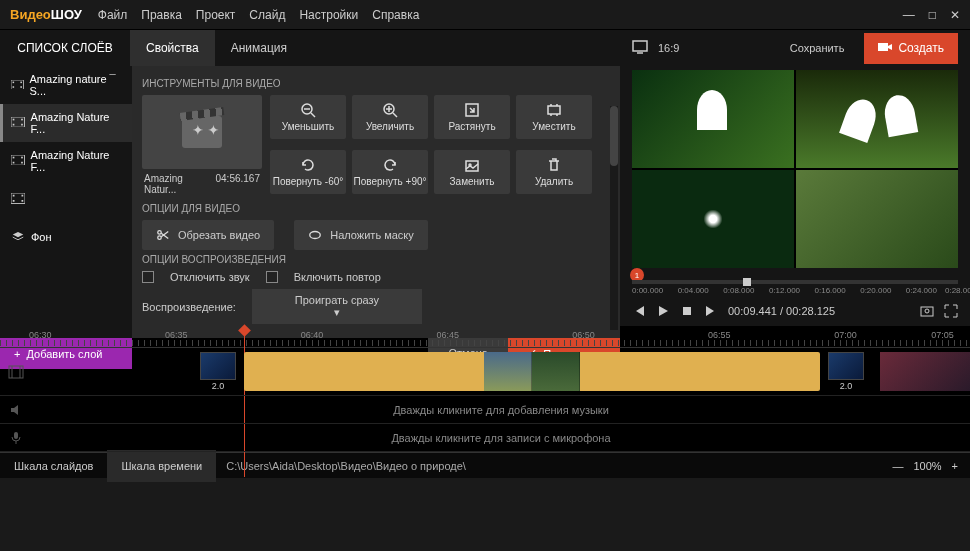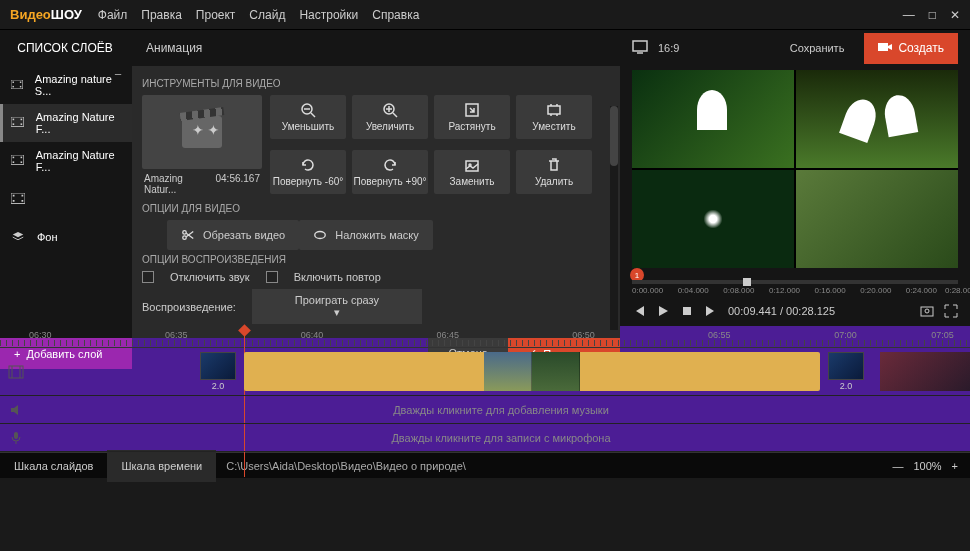--- a/index.html
+++ b/index.html
@@ -12,36 +12,36 @@
 .winbtns { margin-left:auto; display:flex; gap:14px; color:#ccc; font-size:12px; }
 .winbtns span { cursor:pointer; }
 .main { display:flex; height:296px; }
 .left { width:620px; display:flex; flex-direction:column; background:#1e1e1e; }
 .layers-hdr { display:flex; height:36px; align-items:center; background:#151515; }
 .layers-title { width:130px; text-align:center; color:#fff; font-size:12px; }
 .tab { padding:0 16px; height:36px; display:flex; align-items:center; font-size:12px; cursor:pointer; }
 .tab.active { background:#2f2f2f; color:#fff; }
 .body2 { display:flex; flex:1; }
 .layerlist { width:132px; background:#151515; }
-.layer-item { height:38px; display:flex; align-items:center; gap:12px; padding:0 8px; color:#fff; font-size:11px; border-left:3px solid transparent; cursor:pointer; }
+.layer-item { height:38px; display:flex; align-items:center; gap:6px; padding:0 8px; color:#fff; font-size:11px; border-left:3px solid transparent; cursor:pointer; }
 .layer-item.active { background:#2b2b2b; border-left-color:#888; }
 .layer-icon { width:14px; height:12px; display:inline-block; }
 .props { flex:1; background:#2a2a2a; padding:8px 10px; position:relative; }
 .sect-label { font-size:10px; color:#aaa; text-transform:uppercase; margin:4px 0 6px; }
 .thumb-block { display:flex; gap:8px; }
 .thumb { width:120px; }
 .thumb-img { width:120px; height:74px; background:#444; display:flex; align-items:center; justify-content:center; border-radius:2px; }
 .clap { width:40px; height:32px; background:#666; border-radius:3px; position:relative; }
 .clap::before { content:""; position:absolute; top:-6px; left:-2px; width:44px; height:8px; background:repeating-linear-gradient(90deg,#666 0 6px,#333 6px 12px); transform:rotate(-8deg); }
 .sparkle { position:absolute; color:#ccc; font-size:14px; top:6px; left:10px; }
 .thumb-meta { display:flex; justify-content:space-between; padding:4px 2px; font-size:10px; color:#ccc; }
 .btn-grid { display:grid; grid-template-columns:repeat(4,76px); gap:6px; }
 .tbtn { height:44px; background:#3a3a3a; border-radius:2px; display:flex; flex-direction:column; align-items:center; justify-content:center; gap:3px; cursor:pointer; font-size:10px; color:#ddd; }
 .tbtn svg { width:16px; height:16px; }
-.row-btns { display:flex; gap:0; margin-top:4px;margin-left:25px; }
+.row-btns { display:flex; gap:20px; margin-top:4px; }
 .wide-btn { background:#3a3a3a; padding:8px 14px; border-radius:2px; display:flex; align-items:center; gap:8px; cursor:pointer; font-size:11px; }
 .opts-row { display:flex; gap:16px; margin:6px 0; align-items:center; font-size:11px; }
 .chk { width:12px; height:12px; border:1px solid #888; background:#222; display:inline-block; }
 .sel { background:#3a3a3a; padding:5px 10px; font-size:11px; width:170px; display:flex; justify-content:space-between; align-items:center; cursor:pointer;flex-direction:column; }
 .action-row { display:flex; margin-top:auto; }
 .add-layer { background:#9b27af; color:#fff; padding:9px 14px; display:flex; align-items:center; gap:6px; font-size:11px; cursor:pointer; width:132px; }
 .spacer { flex:1; }
 .cancel { background:#3a3a3a; padding:9px 20px; font-size:11px; cursor:pointer; }
 .apply { background:#d9472b; color:#fff; padding:9px 20px; font-size:11px; cursor:pointer; display:flex; align-items:center; gap:6px; }
 .right { flex:1; background:#151515; display:flex; flex-direction:column; }
@@ -56,21 +56,21 @@
 .pv3 { background:radial-gradient(circle at 50% 50%,#fff 0 4%,#0a2a10 10%); }
 .pv4 { background:linear-gradient(135deg,#5a7a3a,#2a4a1a); }
 .flower { position:absolute; width:30px; height:40px; background:#fff; border-radius:50% 50% 0 0; }
 .ruler { height:28px; margin:0 12px; position:relative; font-size:8px; color:#888; }
 .ruler-track { position:absolute; top:12px; left:0; right:0; height:4px; background:#333; }
 .ruler-thumb { position:absolute; top:10px; width:8px; height:8px; background:#ccc; left:34%; }
 .marker { position:absolute; top:0; width:14px; height:14px; background:#d9472b; border-radius:50%; color:#fff; font-size:8px; display:flex; align-items:center; justify-content:center; left:-2px; }
 .tick { position:absolute; top:18px; font-size:8px; }
 .controls { height:30px; display:flex; align-items:center; gap:10px; padding:0 12px; font-size:11px; }
 .controls svg { width:14px; height:14px; cursor:pointer; }
-.timeline { background:#4c1d95; }
+.timeline { background:#000000; }
 .tl-ruler { height:22px; position:relative; font-size:9px; color:#888; border-bottom:1px solid #333; }
 .tl-tick { position:absolute; top:4px; }
 .tl-sub { position:absolute; top:14px; left:0; right:0; height:6px; background:repeating-linear-gradient(90deg,#444 0 1px,transparent 1px 6px); }
 .tl-play { position:absolute; top:0; bottom:-130px; width:1px; background:#d9472b; left:244px; }
 .tl-play::before { content:""; position:absolute; top:0; left:-4px; width:9px; height:9px; background:#d9472b; transform:rotate(45deg); }
 .tracks { display:flex; flex-direction:column; }
 .track { height:48px; display:flex; align-items:center; border-bottom:1px solid #222; position:relative; }
 .track.small { height:28px; }
 .track-icon { width:32px; display:flex; justify-content:center; color:#555; }
 .track-content { flex:1; position:relative; height:100%; }
@@ -106,20 +106,21 @@
     <span>—</span>
     <span>□</span>
     <span>✕</span>
   </div>
 </div>
 
 <div class="main">
   <div class="left">
     <div class="layers-hdr">
       <div class="layers-title">СПИСОК СЛОЁВ</div>
+      <div class="tab active">Свойства</div>
       <div class="tab">Анимация</div>
     </div>
     <div class="body2">
       <div class="layerlist">
         <div class="layer-item">
             <span class="layer-icon"><svg viewBox="0 0 16 12" fill="#ccc">
                 <rect x="0" y="0" width="16" height="12" fill="none" stroke="#ccc"></rect>
                 <rect x="2" y="2" width="2" height="2"></rect>
                 <rect x="2" y="8" width="2" height="2"></rect>
                 <rect x="12" y="2" width="2" height="2"></rect>

